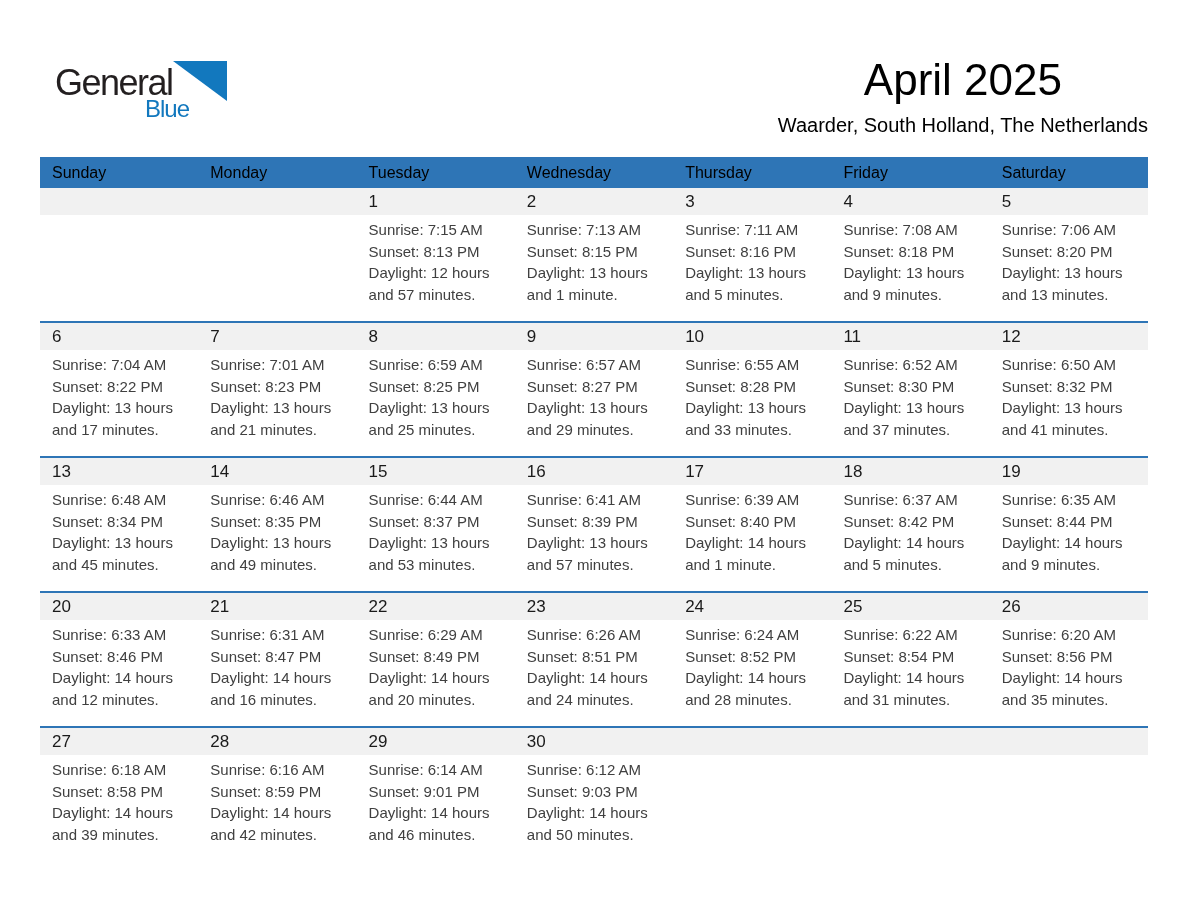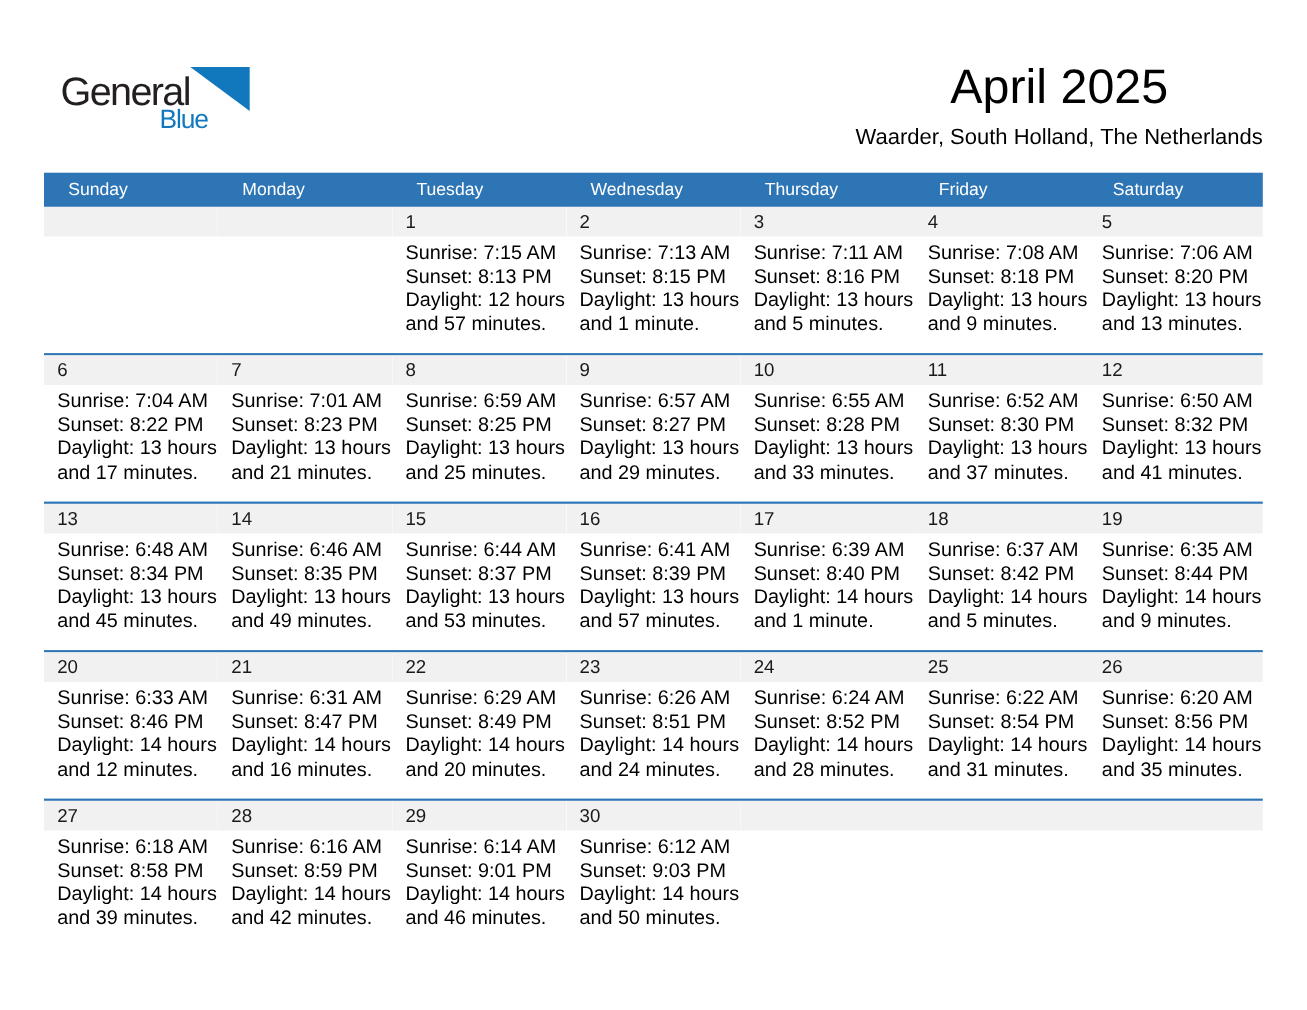--- a/index.html
+++ b/index.html
@@ -42,35 +42,35 @@
   .titles{position:absolute;right:40px;top:55px;text-align:center;}
   .month-title{font-size:44px;line-height:50px;color:#000000;}
   .subtitle{font-size:20px;line-height:30px;color:#000000;margin-top:5px;}
 
   
   .calendar{position:absolute;left:40px;top:157px;width:1108px;}
   .weekdays{
     display:grid;grid-template-columns:repeat(7,1fr);
     background:var(--header-bg);height:31px;align-items:center;
   }
-  .weekday{color:#ffffff;font-size:16px;padding-left:22px;}
+  .weekday{color:#000000;font-size:16px;padding-left:12px;}
   .week{
     display:grid;grid-template-columns:repeat(7,1fr);
     border-top:2px solid var(--row-border);
     height:135px;
   }
   .week.first{border-top:none;height:133px;}
   .cell{overflow:hidden;}
   .strip{
     height:27px;background:var(--strip-bg);
     font-size:17px;color:#1a1a1a;line-height:27px;padding-left:12px;
   }
   .cell-body{
     padding:4px 6px 0 12px;
-    font-size:18px;line-height:21.5px;color:#000000;
+    font-size:15px;line-height:21.5px;color:#404040;
     white-space:nowrap;
   }
 </style>
 </head>
 <body>
 
 <div class="page">
 
   <div class="logo">
     <div class="logo-row">

